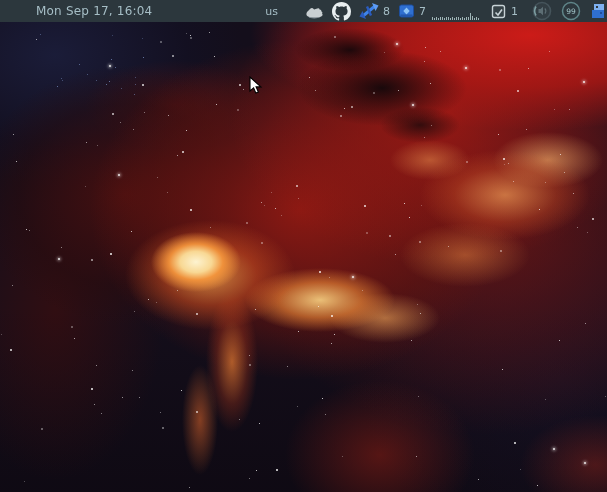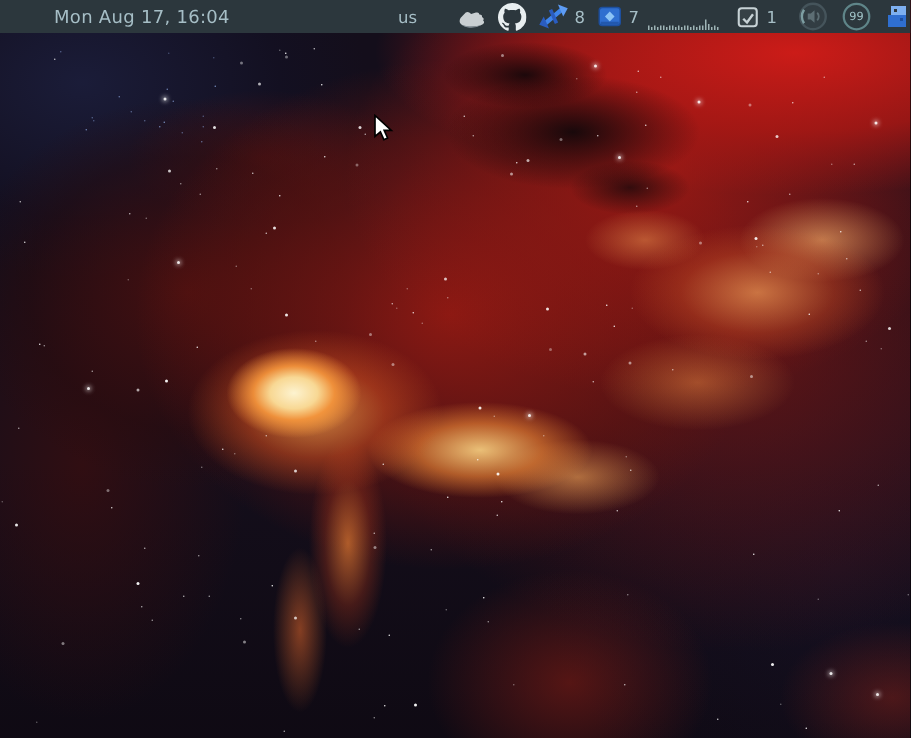--- a/index.html
+++ b/index.html
@@ -244,21 +244,21 @@
       <div class="star" style="left: 106.488px; top: 84.104px; width: 1px; height: 1px; opacity: 0.767785; background: rgb(142, 168, 224);"></div>
       <div class="star" style="left: 57.155px; top: 85.7817px; width: 1px; height: 1px; opacity: 0.793684; background: rgb(142, 168, 224);"></div>
       <div class="star" style="left: 135.384px; top: 84.1791px; width: 1px; height: 1px; opacity: 0.573176; background: rgb(142, 168, 224);"></div>
       <div class="star" style="left: 109.071px; top: 80.5496px; width: 1px; height: 1px; opacity: 0.855478; background: rgb(142, 168, 224);"></div>
       <div class="star" style="left: 134.069px; top: 94.3639px; width: 1px; height: 1px; opacity: 0.643405; background: rgb(142, 168, 224);"></div>
       <div class="star" style="left: 95.6953px; top: 79.5084px; width: 1px; height: 1px; opacity: 0.551789; background: rgb(142, 168, 224);"></div>
       <div class="star" style="left: 135.412px; top: 76.7205px; width: 1px; height: 1px; opacity: 0.512597; background: rgb(142, 168, 224);"></div>
     </div>
 
   <div id="panel">
-    <div id="clock">Mon Aug 17, 16:04</div>
+    <div id="clock">Mon Sep 17, 16:04</div>
     <div id="kbd">us</div>
 
     <div id="tray">
 
       <span class="tray-item i-hand">
         <svg width="22" height="15" viewBox="0 0 22 15">
           <path d="M3 8 q-1.6 3 1 4.6 q2 1.2 5 1.2 q6 0 8.6-1.5 q2-1.2 .5-2.7 q1-1.5 -.8-2.3 q.5-1.7 -1.7-1.7 q-.3-1.8 -2.3-1.2 l-3.2 1 q-2-2.3 -3.6-1 Z" fill="#c9cfd2"></path>
           <path d="M4 12.5 q3 1.4 9 1 l4-.8 q-4 2.3 -9 1.6 q-3-.4 -4-1.8z" fill="#87929a"></path>
         </svg>
       </span>

